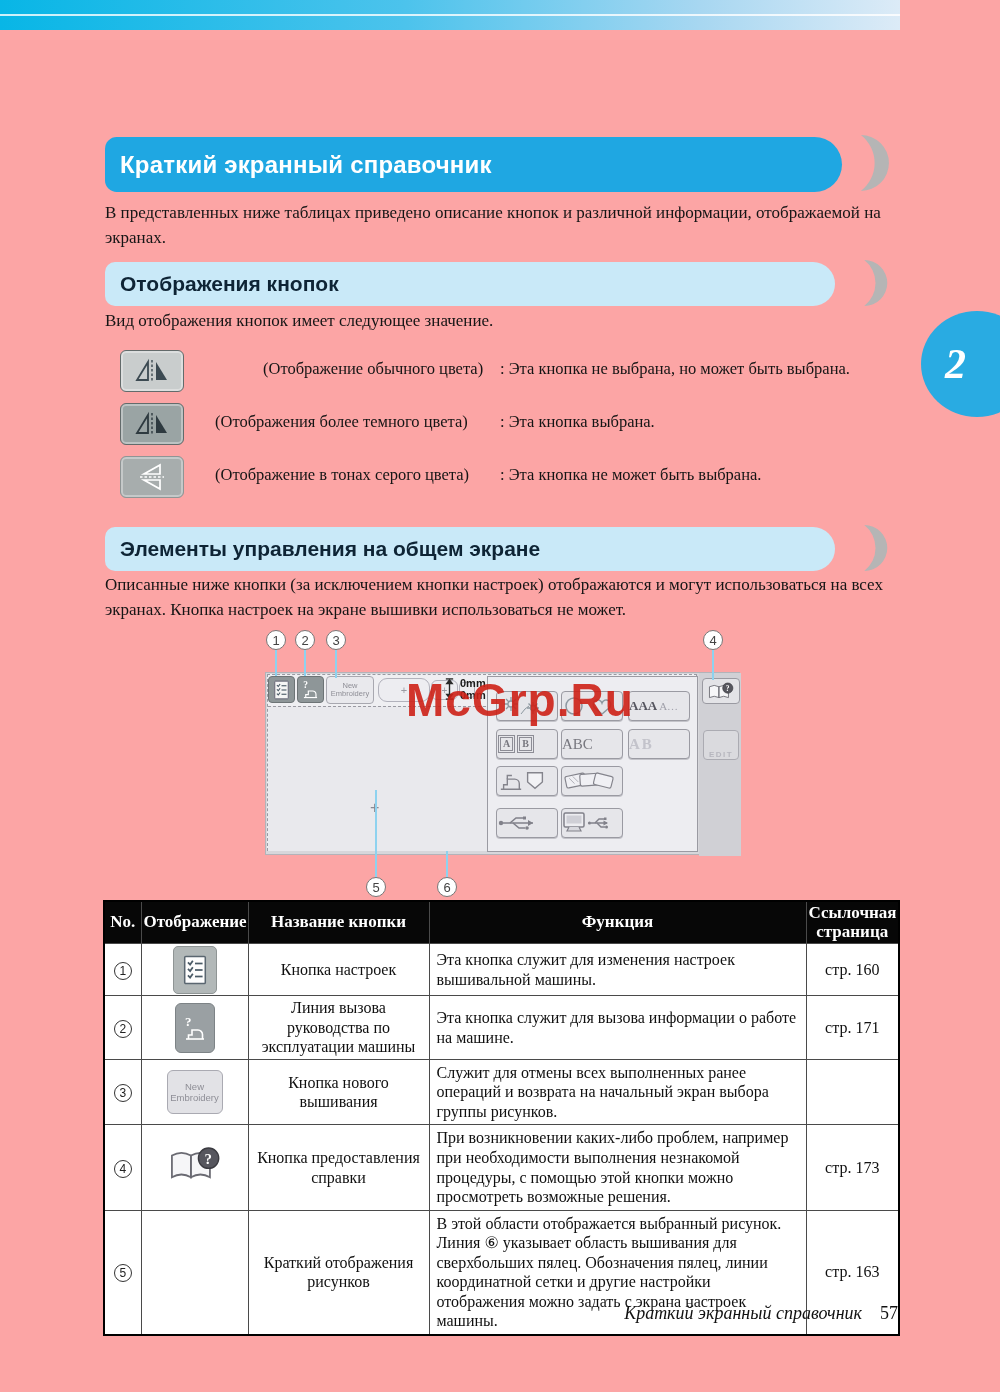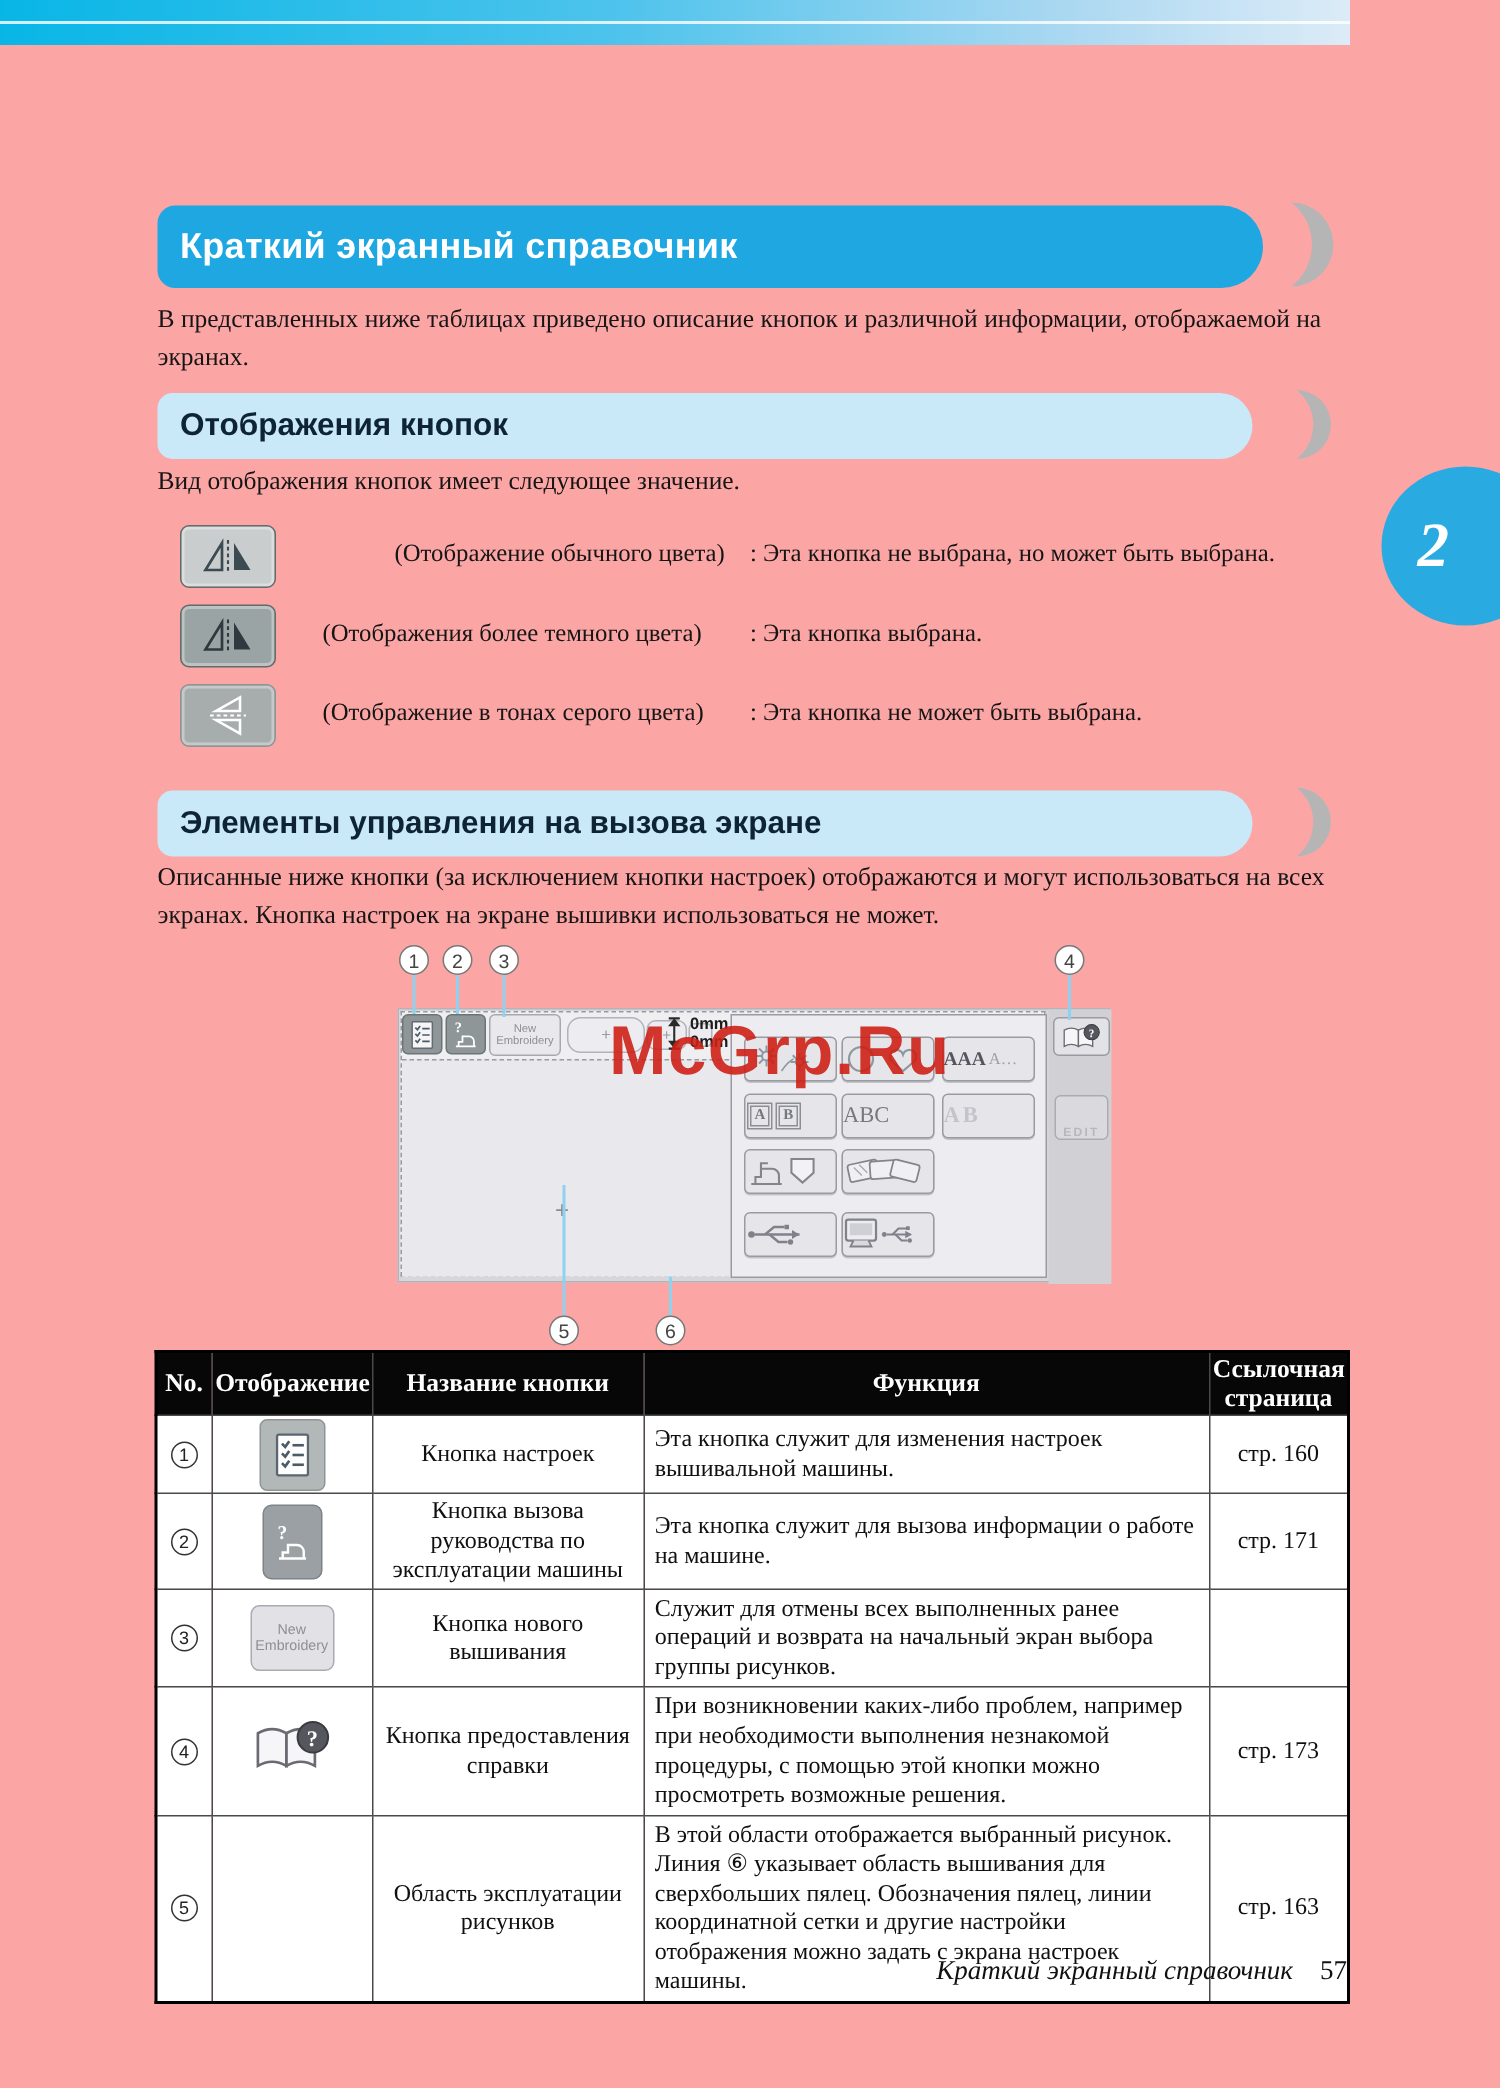--- a/index.html
+++ b/index.html
@@ -166,21 +166,21 @@
     <svg width="32" height="30" viewBox="0 0 32 30">
       <line x1="4" y1="15" x2="28" y2="15" stroke="#fff" stroke-dasharray="2.5 2" stroke-width="1.4"></line>
       <path d="M24 12 L8 12 L24 3 Z" fill="none" stroke="#fff" stroke-width="1.7"></path>
       <path d="M24 18 L8 18 L24 27 Z" fill="none" stroke="#fff" stroke-width="1.7"></path>
     </svg>
   </div>
   <div class="abs sample-row-label" style="left:215px;top:465px;">(Отображение в тонах серого цвета)</div>
   <div class="abs sample-row-desc" style="left:500px;top:465px;">: Эта кнопка не может быть выбрана.</div>
 
   <div class="abs sec-bar" style="top:527px;">
-    <span>Элементы управления на вызова экране</span>
+    <span>Элементы управления на общем экране</span>
   </div>
   <svg class="abs crescent" style="left:852px;top:523px;" width="46" height="50" viewBox="0 0 30 32">
     <path d="M8,1 A15,15 0 1 1 8,31 A19,19 0 0 0 8,1 Z" fill="#b5b5b5"></path>
   </svg>
   <div class="abs body-text" style="left:105px;top:573px;">Описанные ниже кнопки (за исключением кнопки настроек) отображаются и могут использоваться на всех экранах. Кнопка настроек на экране вышивки использоваться не может.</div>
 
   <div class="abs callout" style="left:266px;top:630px;">1</div>
   <div class="abs callout" style="left:295px;top:630px;">2</div>
   <div class="abs callout" style="left:326px;top:630px;">3</div>
   <div class="abs callout" style="left:703px;top:630px;">4</div>
@@ -395,21 +395,21 @@
           <span class="manual-tile">
             <svg width="26" height="30" viewBox="0 0 26 28">
               <text x="3" y="12" font-size="13" font-weight="bold" fill="#fff">?</text>
               <g stroke="#fff" stroke-width="1.6" fill="none">
                 <path d="M4 25 h18"></path>
                 <path d="M6.5 25 v-4 h3.5 v-5 h6 a4.5 4.5 0 0 1 4.5 4.5 v4.5"></path>
               </g>
             </svg>
           </span>
         </td>
-        <td class="c-name">Кнопка вызова руководства по эксплуатации машины</td>
+        <td class="c-name">Линия вызова руководства по эксплуатации машины</td>
         <td class="c-func">Эта кнопка служит для вызова информации о работе на машине.</td>
         <td class="c-page">стр. 171</td>
       </tr>
       <tr style="height:64px;">
         <td class="c-no"><span class="circ">3</span></td>
         <td class="c-icon">
           <span class="newemb-tile">
             <span class="t">New</span>
             <span class="t">Embroidery</span>
           </span>
@@ -433,21 +433,21 @@
             </svg>
           </span>
         </td>
         <td class="c-name">Кнопка предоставления справки</td>
         <td class="c-func">При возникновении каких-либо проблем, например при необходимости выполнения незнакомой процедуры, с помощью этой кнопки можно просмотреть возможные решения.</td>
         <td class="c-page">стр. 173</td>
       </tr>
       <tr style="height:102px;">
         <td class="c-no"><span class="circ">5</span></td>
         <td class="c-icon"></td>
-        <td class="c-name">Область эксплуатации рисунков</td>
+        <td class="c-name">Краткий отображения рисунков</td>
         <td class="c-func">В этой области отображается выбранный рисунок. Линия ⑥ указывает область вышивания для сверхбольших пялец. Обозначения пялец, линии координатной сетки и другие настройки отображения можно задать с экрана настроек машины.</td>
         <td class="c-page">стр. 163</td>
       </tr>
     </tbody>
   </table>
 
   <div class="abs footer">
     <span class="ft">Краткий экранный справочник</span><span class="pn">57</span>
   </div>
 

